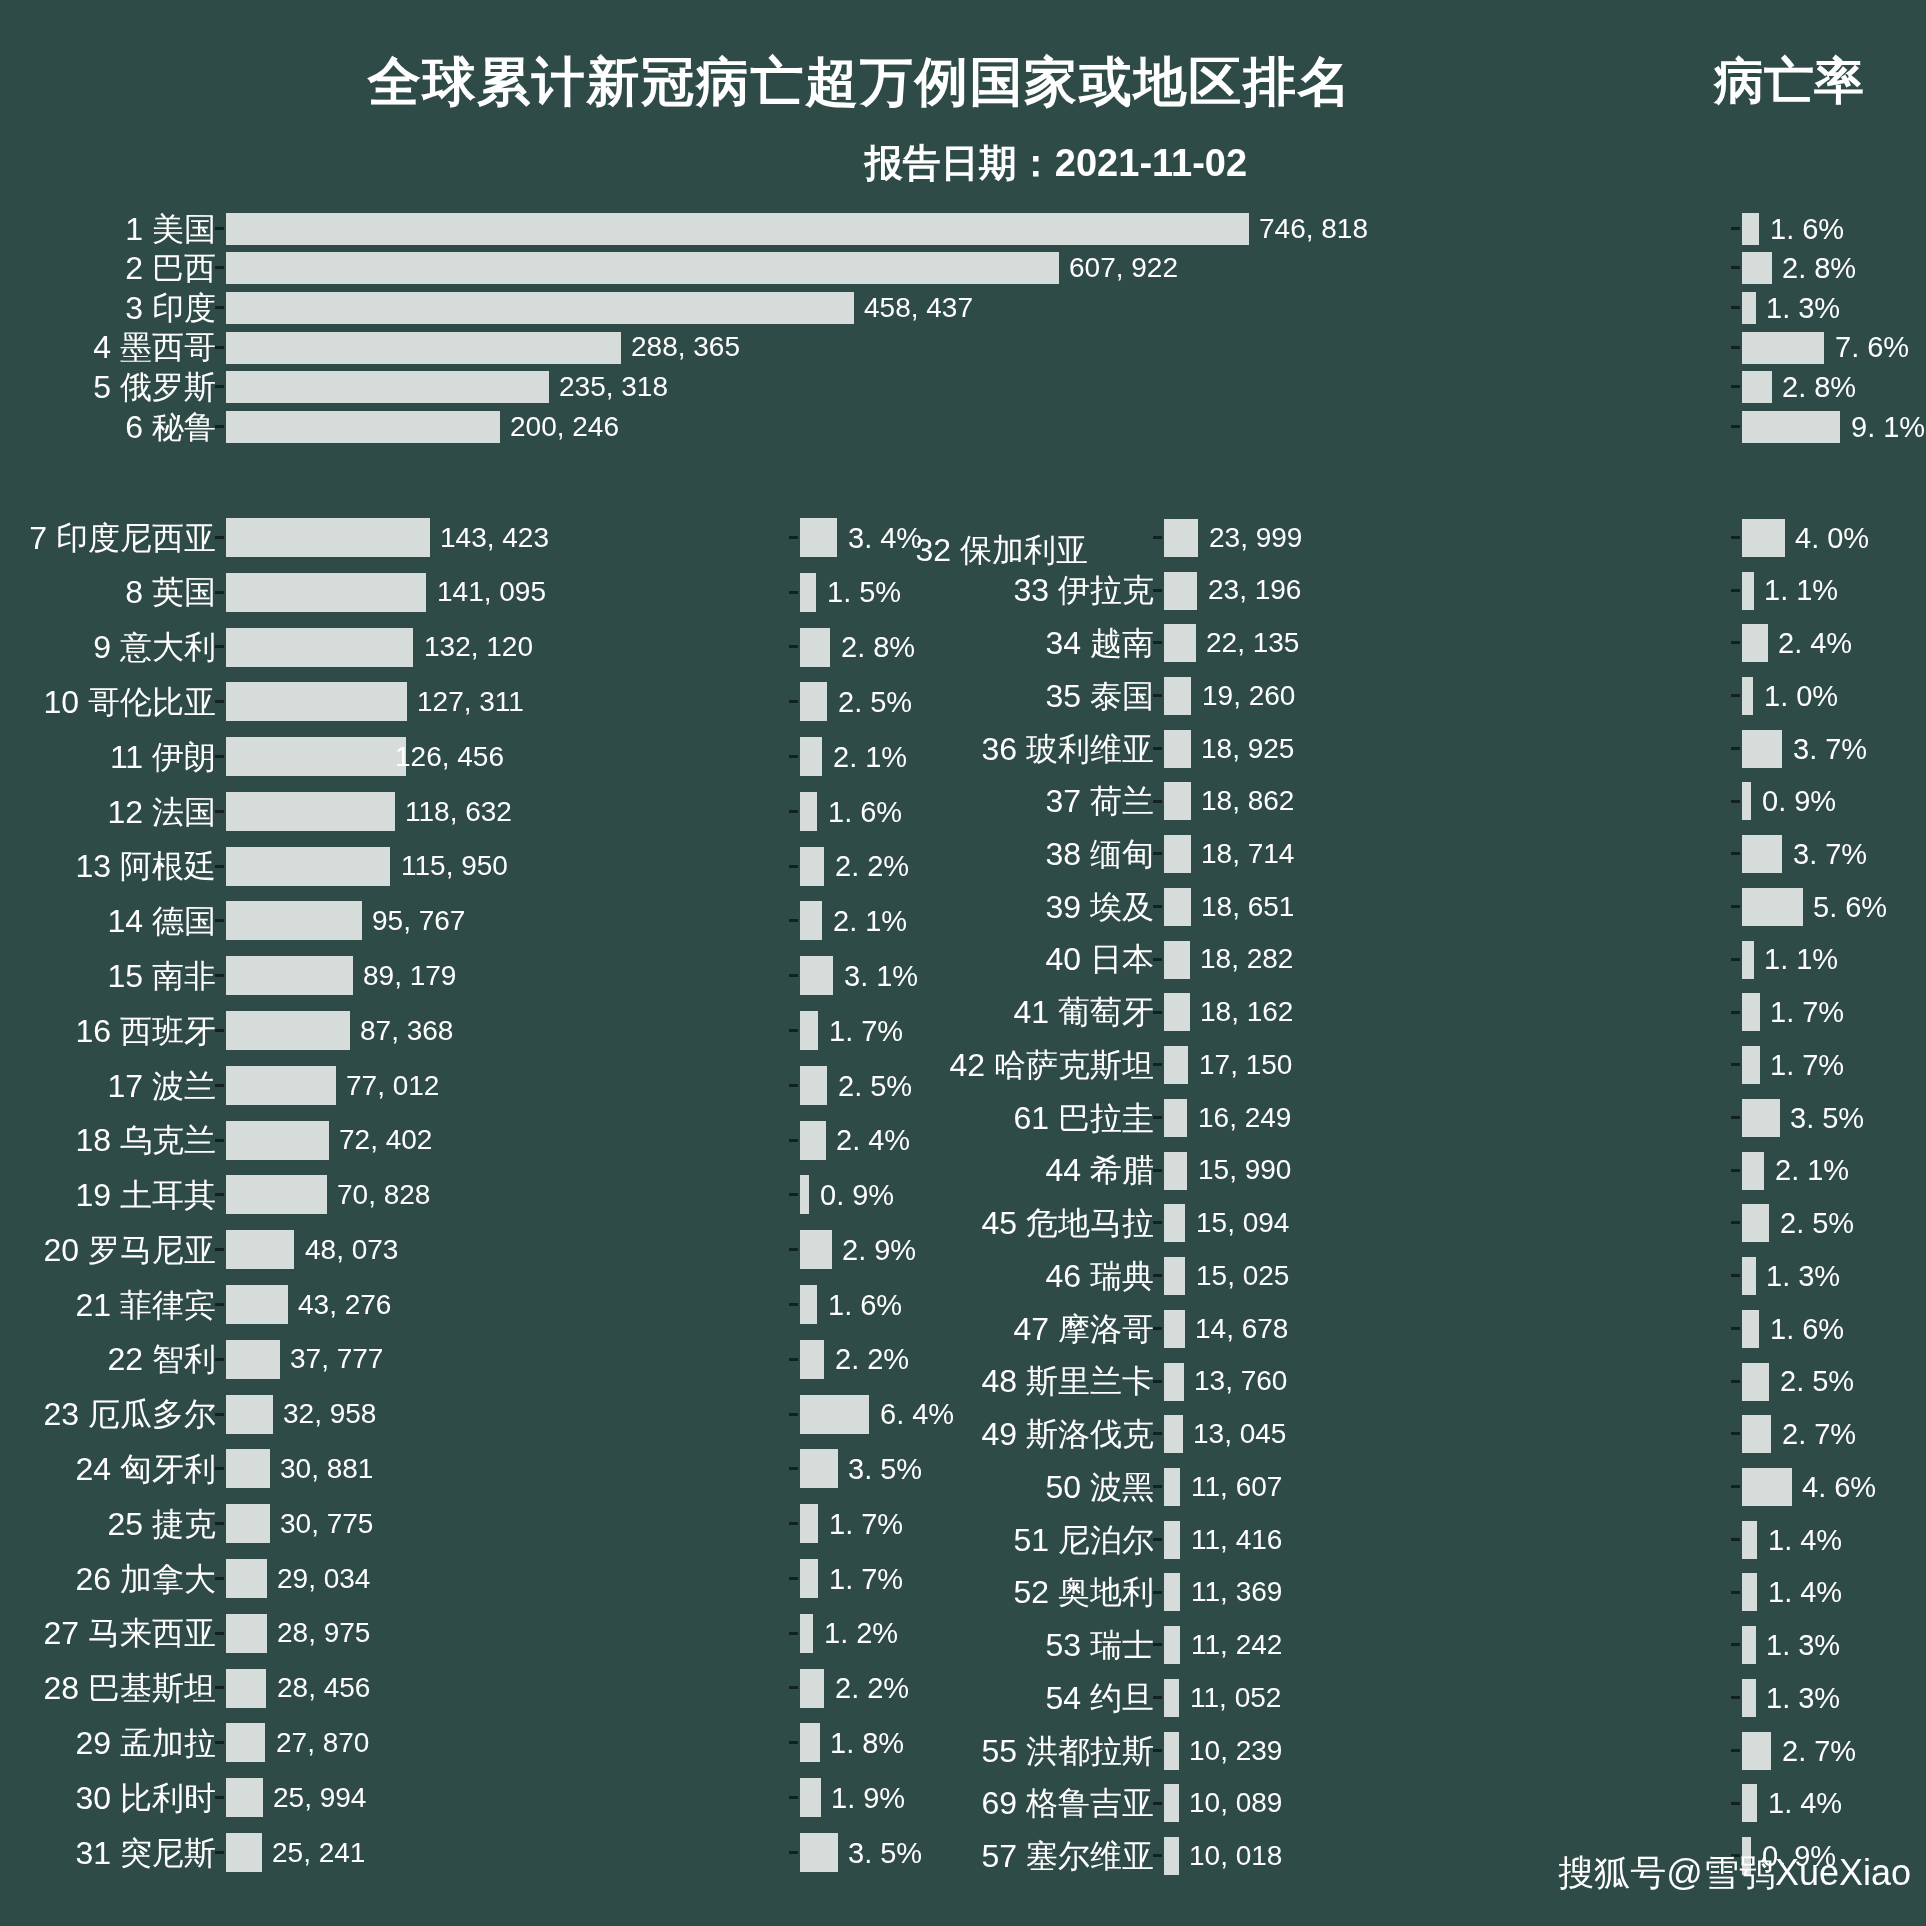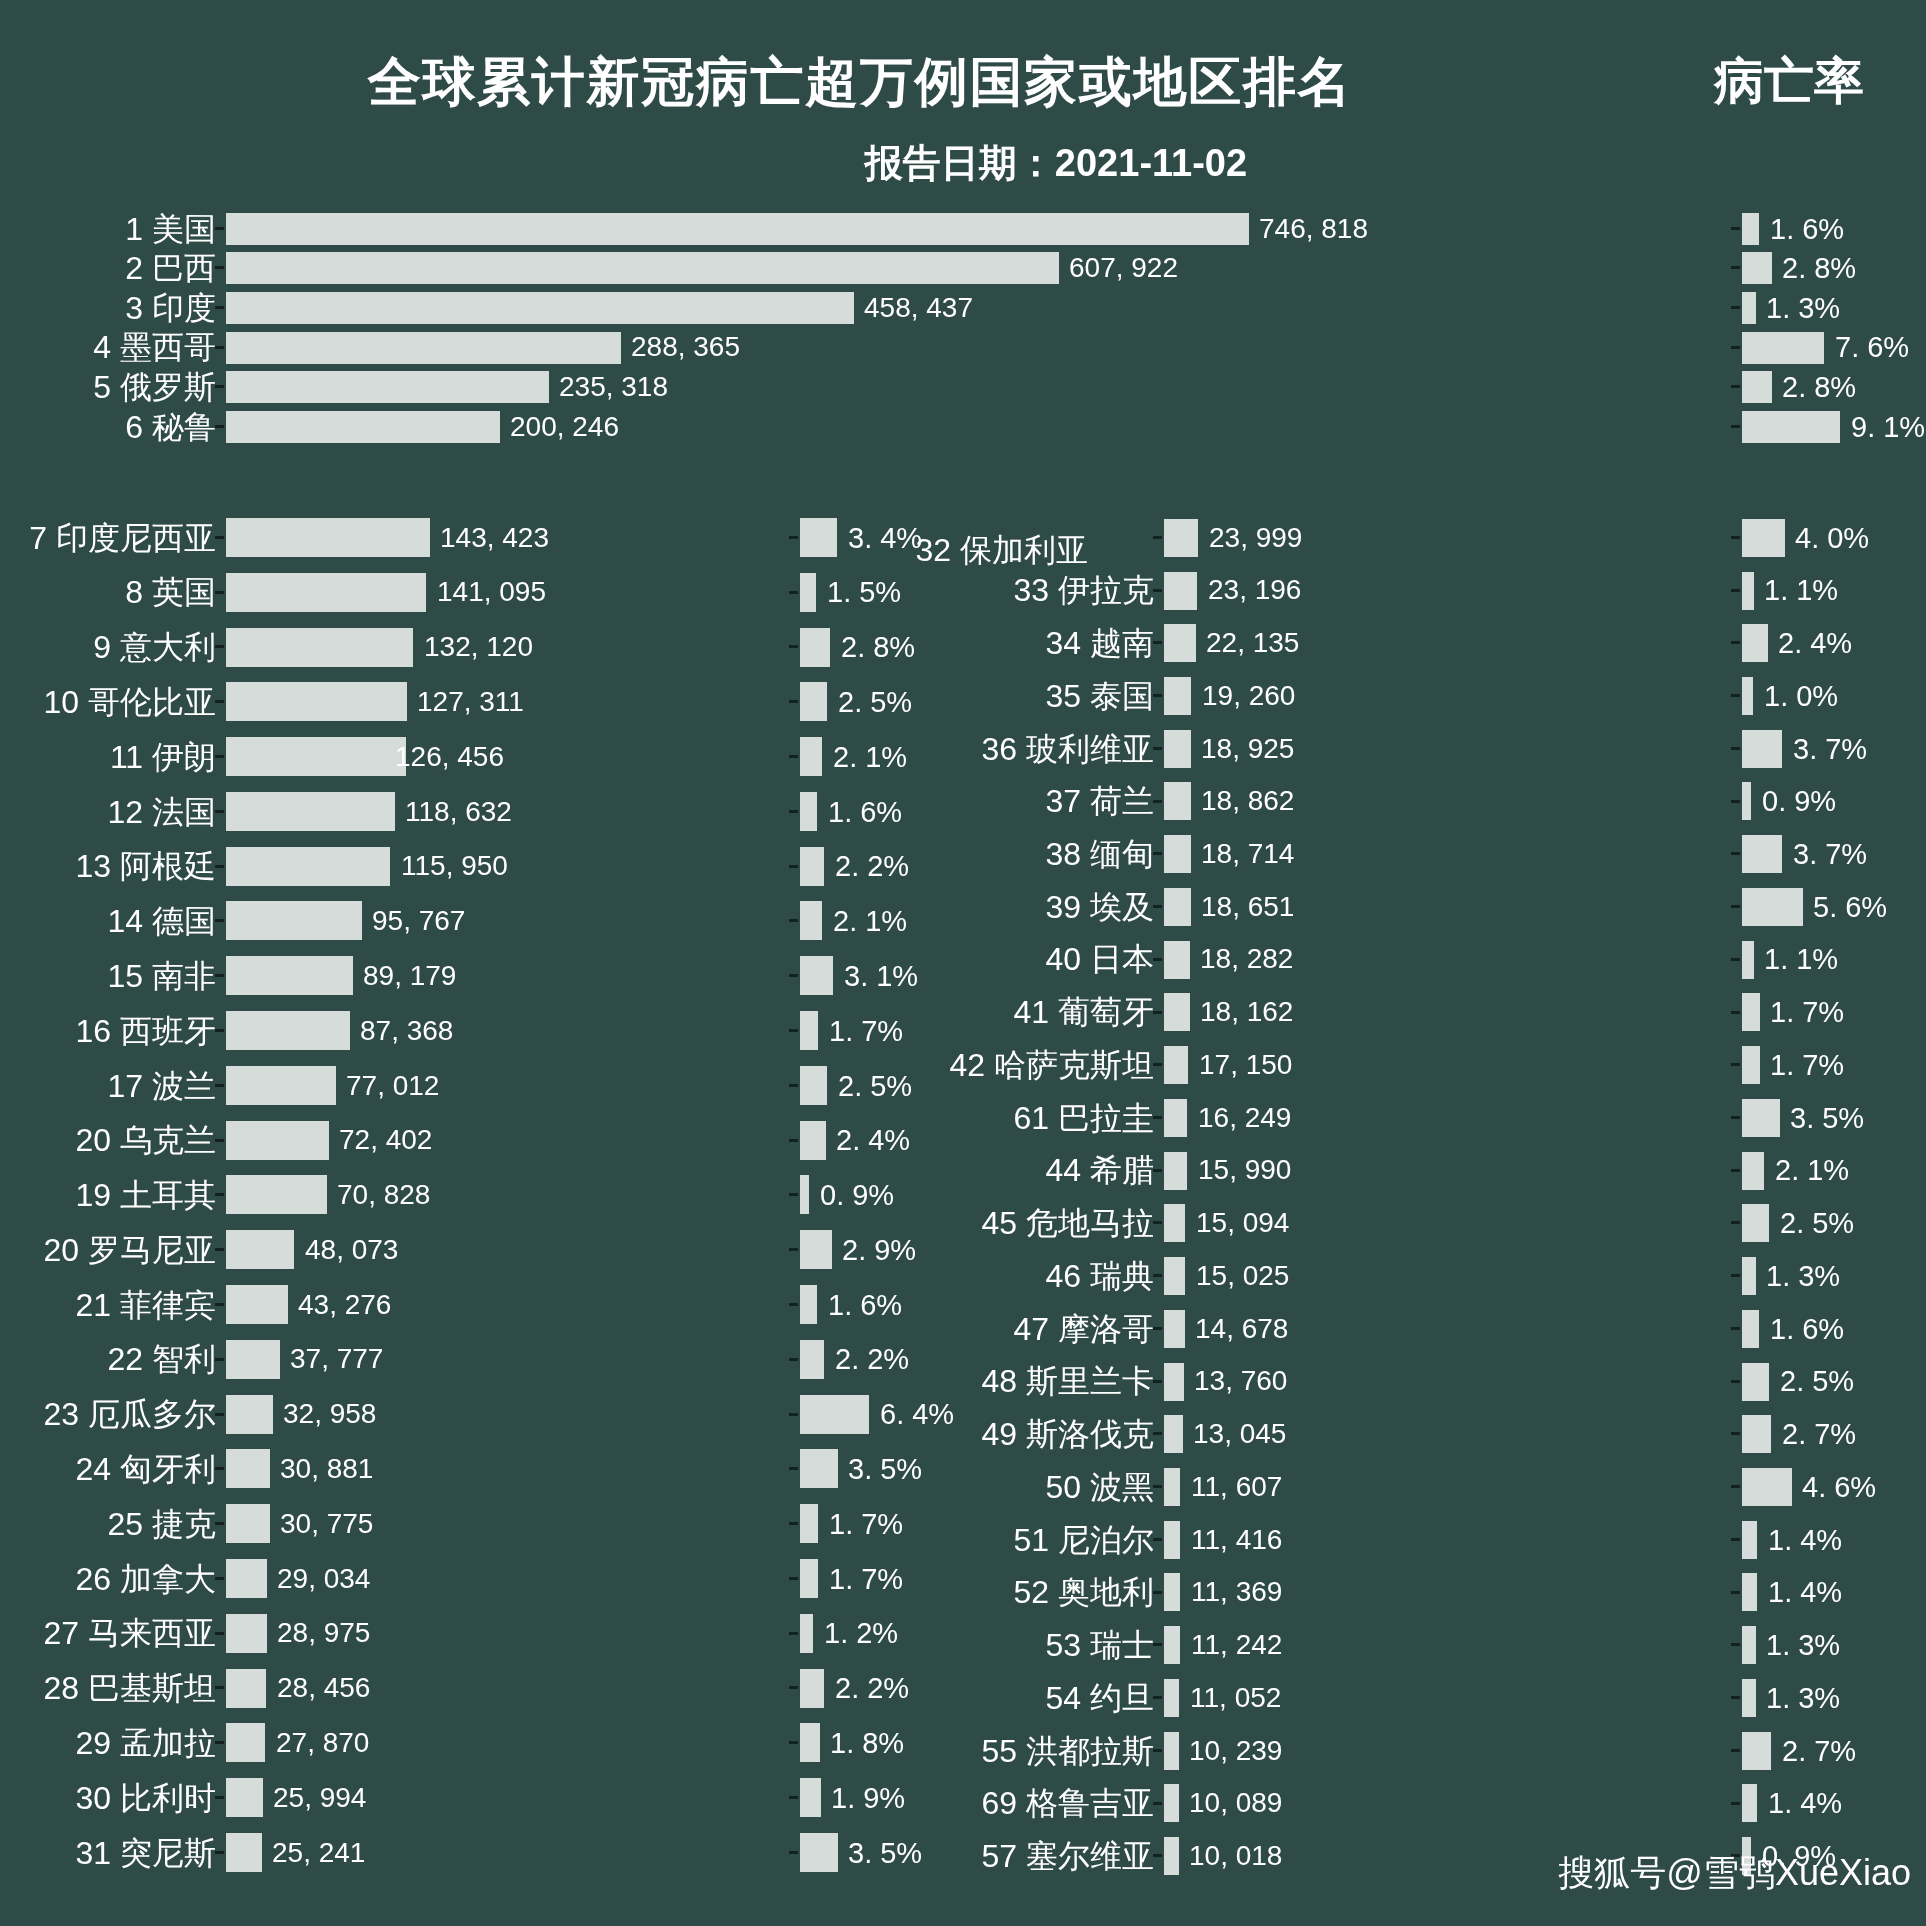--- a/index.html
+++ b/index.html
@@ -144,21 +144,21 @@
       <div class="tickmark" style="left: 789px; top: 1029px;"></div>
       <div class="bar" style="left: 800px; top: 1011px; width: 18px; height: 39px;"></div>
       <div class="t lal rowrate" style="left: 829px; top: 1031px;">1. 7%</div>
       <div class="t ral rowlbl" style="left: 216px; top: 1086px;">17  波兰</div>
       <div class="tickmark" style="left: 215px; top: 1084px;"></div>
       <div class="bar" style="left: 226px; top: 1066px; width: 110px; height: 39px;"></div>
       <div class="t lal rowval" style="left: 346px; top: 1086px;">77, 012</div>
       <div class="tickmark" style="left: 789px; top: 1084px;"></div>
       <div class="bar" style="left: 800px; top: 1066px; width: 27px; height: 39px;"></div>
       <div class="t lal rowrate" style="left: 838px; top: 1086px;">2. 5%</div>
-      <div class="t ral rowlbl" style="left: 216px; top: 1140px;">20  乌克兰</div>
+      <div class="t ral rowlbl" style="left: 216px; top: 1140px;">18  乌克兰</div>
       <div class="tickmark" style="left: 215px; top: 1139px;"></div>
       <div class="bar" style="left: 226px; top: 1121px; width: 103px; height: 39px;"></div>
       <div class="t lal rowval" style="left: 339px; top: 1140px;">72, 402</div>
       <div class="tickmark" style="left: 789px; top: 1139px;"></div>
       <div class="bar" style="left: 800px; top: 1121px; width: 26px; height: 39px;"></div>
       <div class="t lal rowrate" style="left: 836px; top: 1140px;">2. 4%</div>
       <div class="t ral rowlbl" style="left: 216px; top: 1195px;">19  土耳其</div>
       <div class="tickmark" style="left: 215px; top: 1193px;"></div>
       <div class="bar" style="left: 226px; top: 1175px; width: 101px; height: 39px;"></div>
       <div class="t lal rowval" style="left: 337px; top: 1195px;">70, 828</div>

